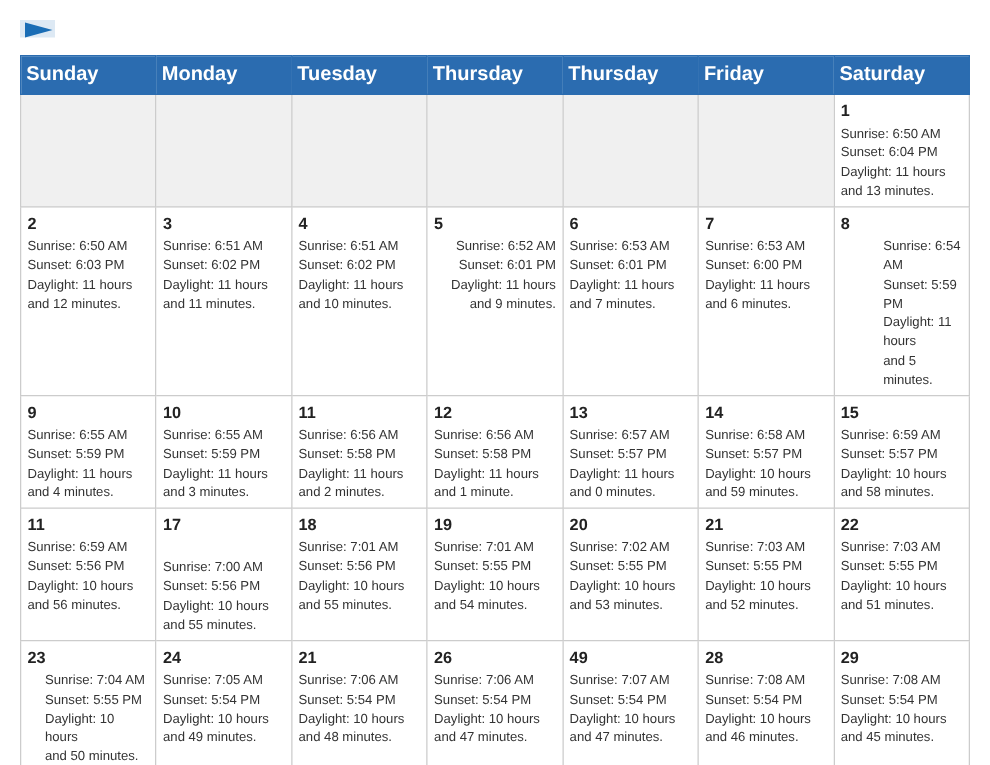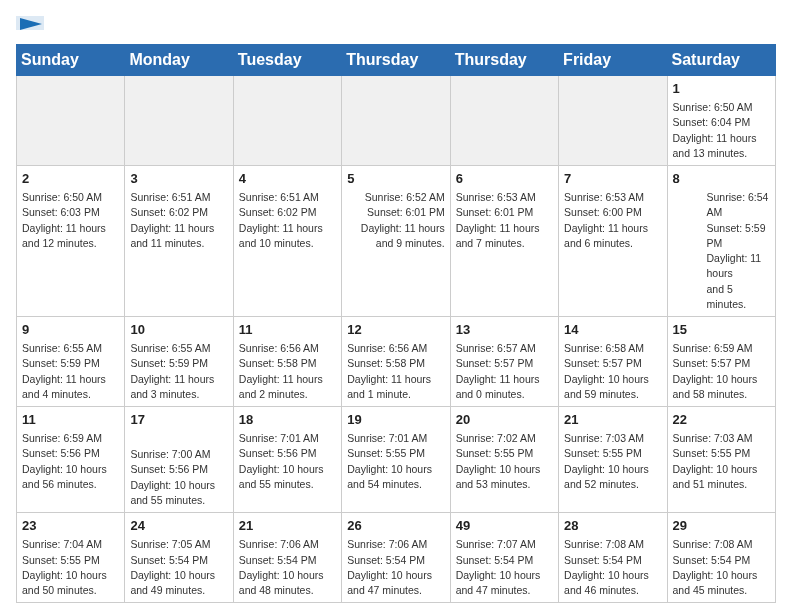--- a/index.html
+++ b/index.html
@@ -274,21 +274,21 @@
           <span class="day-number">22</span>
           <div class="day-info" style="white-space: pre-line;">Sunrise: 7:03 AM
 Sunset: 5:55 PM
 Daylight: 10 hours
 and 51 minutes.</div>
         </td>
       </tr>
       <tr>
         <td class="filled">
           <span class="day-number">23</span>
-          <div class="day-info" style="white-space: pre-line;">Sunrise: 7:04 AM
+          <div class="day-info" style="white-space: pre-line; margin-left: 14px;">Sunrise: 7:04 AM
 Sunset: 5:55 PM
 Daylight: 10 hours
 and 50 minutes.</div>
         </td>
         <td class="filled">
           <span class="day-number">24</span>
           <div class="day-info" style="white-space: pre-line;">Sunrise: 7:05 AM
 Sunset: 5:54 PM
 Daylight: 10 hours
 and 49 minutes.</div>

